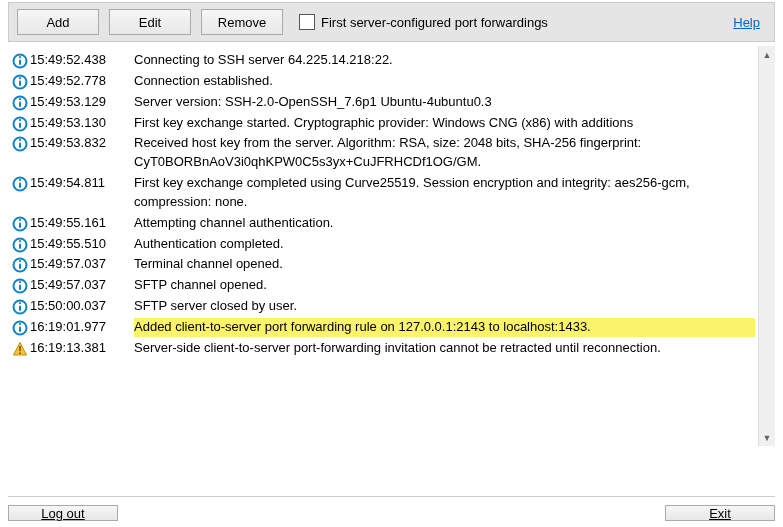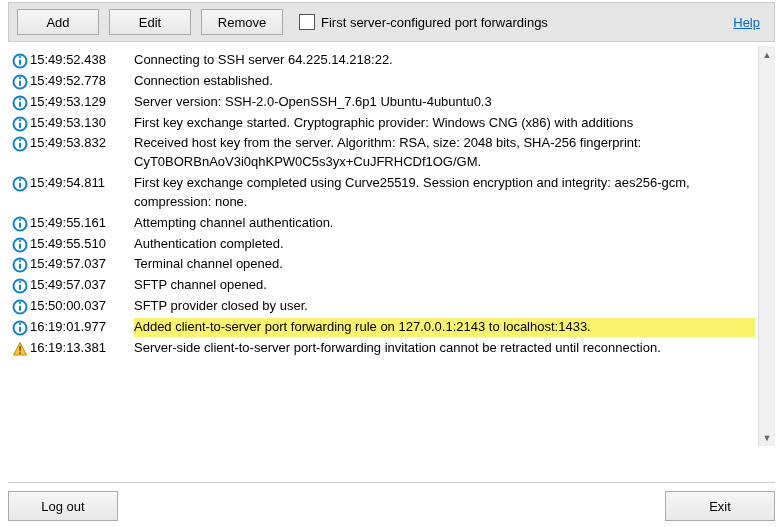--- a/index.html
+++ b/index.html
@@ -116,21 +116,21 @@
   .highlight { background: #faf36b; }
   .bottom-bar {
     position: absolute;
     left: 8px; right: 8px;
     bottom: 6px;
     border-top: 1px solid #ccc;
     padding-top: 8px;
     display: flex;
     align-items: center;
   }
-  .bottom-bar .btn { min-width: 110px; height: 30px; }
+  .bottom-bar .btn { min-width: 110px; height: 16px; text-decoration: underline; }
   .bottom-bar .spacer { flex: 1; }
 </style>
 </head>
 <body>
 
 <div class="toolbar">
   <button class="btn">Add</button>
   <button class="btn">Edit</button>
   <button class="btn">Remove</button>
   <label class="chk-wrap">
@@ -254,21 +254,21 @@
       </div>
       <div class="log-row">
         <span class="icon-col">
           <svg class="info-icon" width="16" height="16" viewBox="0 0 16 16">
             <circle class="o" cx="8" cy="8" r="6.5"></circle>
             <rect class="i" x="7" y="6.5" width="2" height="5.5" rx="1"></rect>
             <circle class="i" cx="8" cy="4.2" r="1.1"></circle>
           </svg>
         </span>
         <span class="ts-col">15:50:00.037</span>
-        <span class="msg-col">SFTP provider closed by user.</span>
+        <span class="msg-col">SFTP server closed by user.</span>
       </div>
       <div class="log-row">
         <span class="icon-col">
           <svg class="info-icon" width="16" height="16" viewBox="0 0 16 16">
             <circle class="o" cx="8" cy="8" r="6.5"></circle>
             <rect class="i" x="7" y="6.5" width="2" height="5.5" rx="1"></rect>
             <circle class="i" cx="8" cy="4.2" r="1.1"></circle>
           </svg>
         </span>
         <span class="ts-col">16:19:01.977</span>

